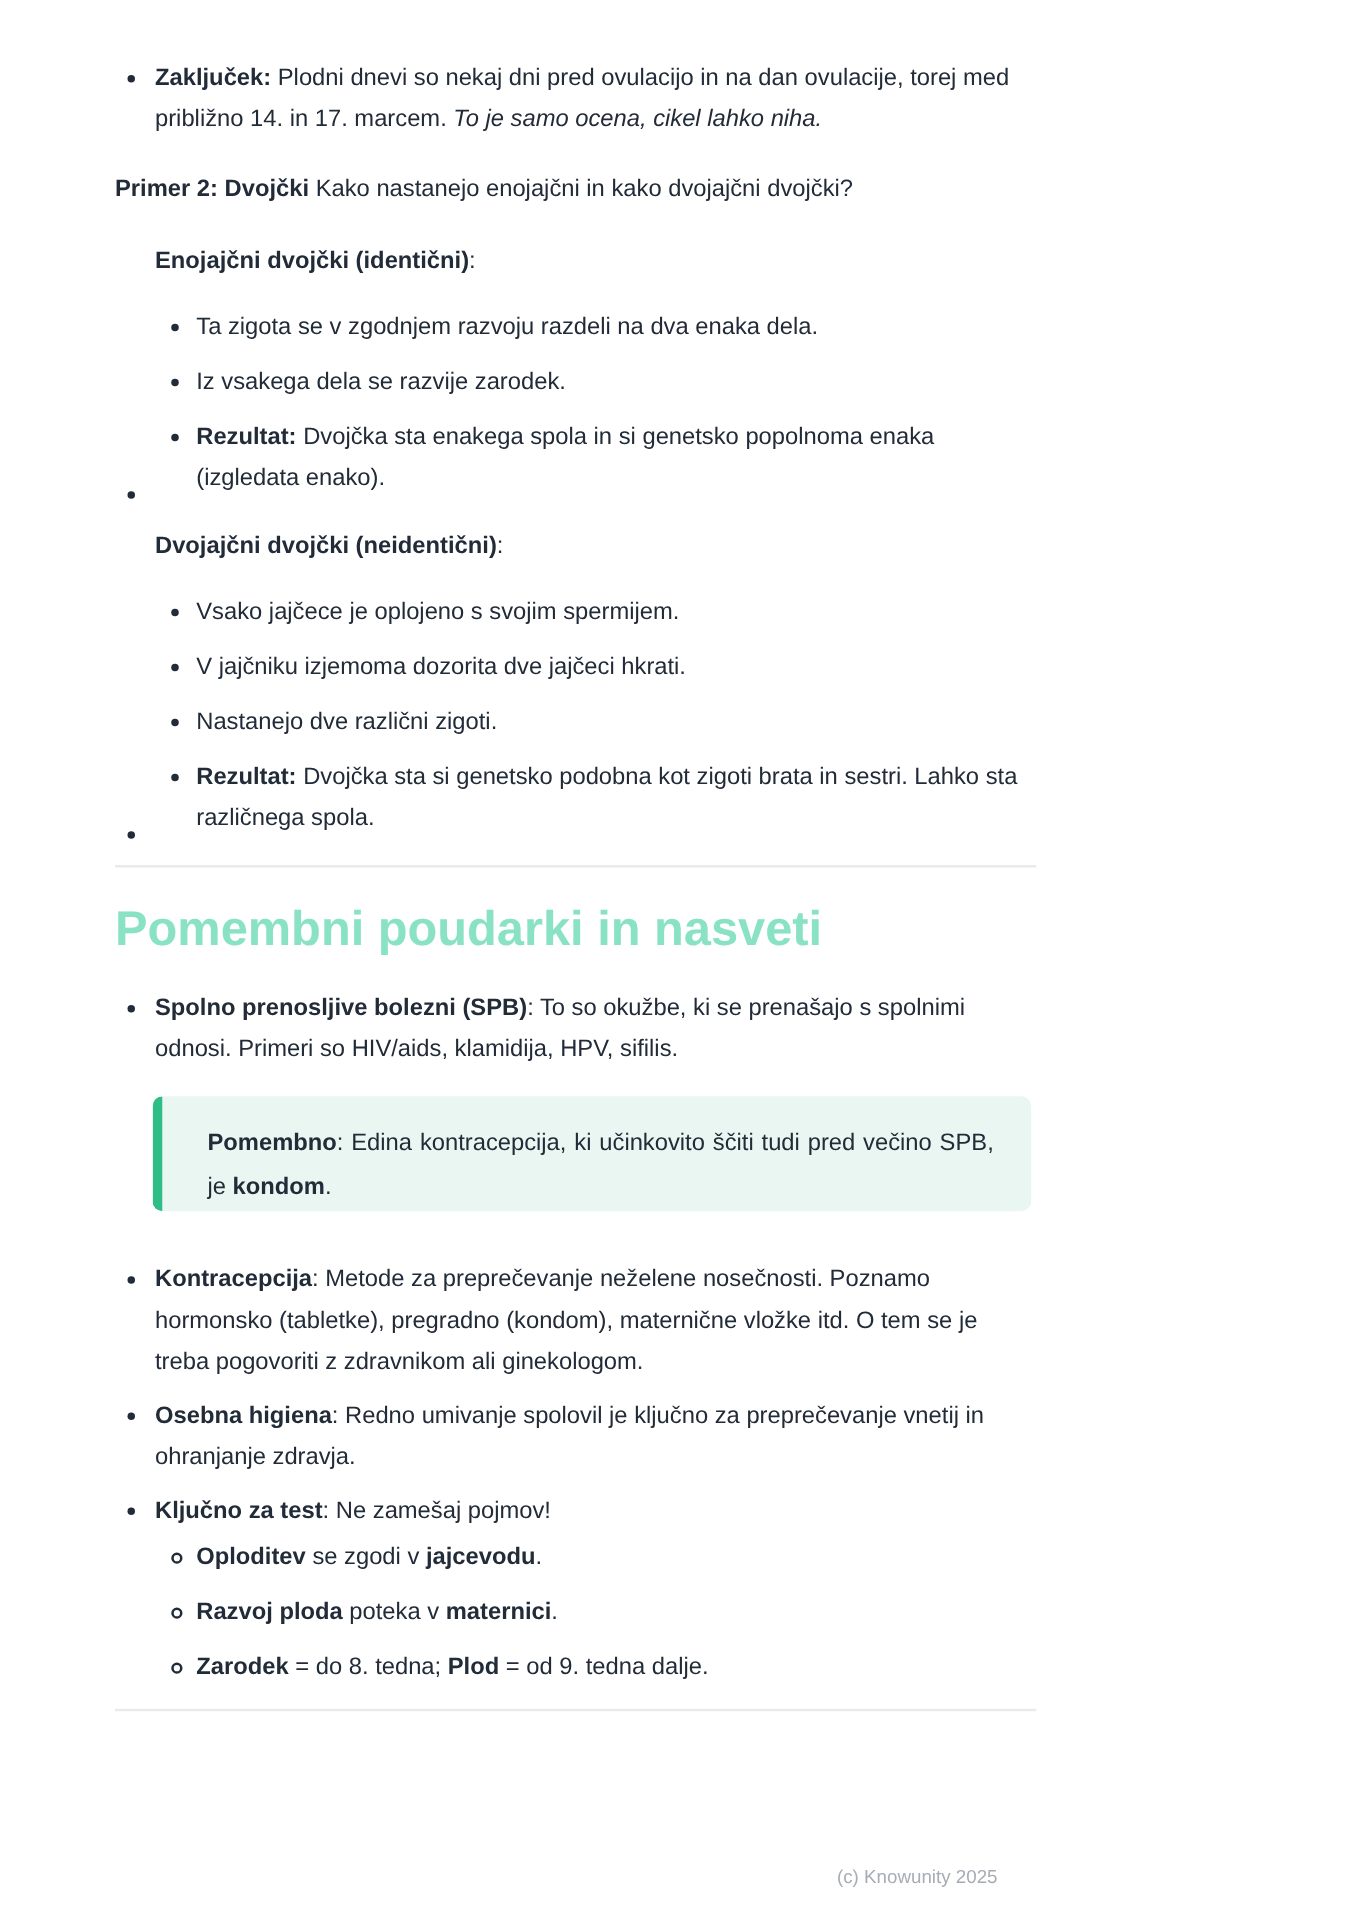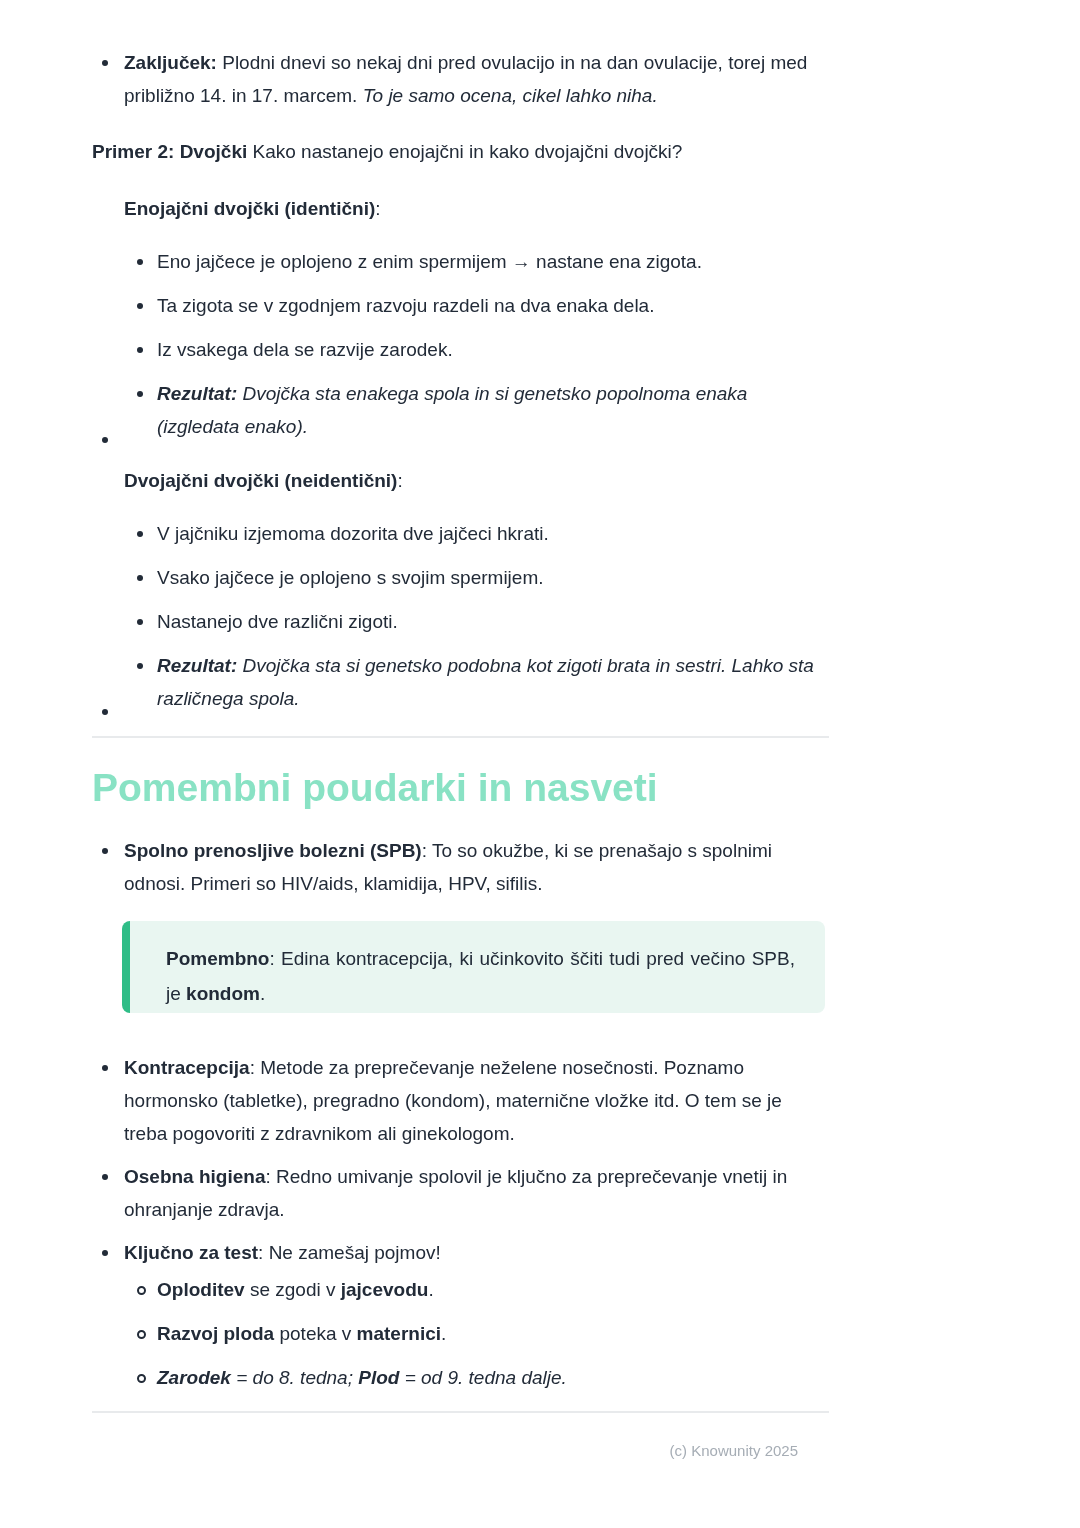--- a/index.html
+++ b/index.html
@@ -17,29 +17,29 @@
   .marker{flex:0 0 32px;}
   .dot{display:block;width:6px;height:6px;border-radius:50%;background:#222b38;margin:14px 0 0 10px;}
   .li-text{flex:1;}
   .sub{margin:20px 0 0 13px;}
   .sub.tight{margin-top:4px;}
   .sub .marker{flex:0 0 20px;}
   .sub .dot{margin:14px 0 0 0;}
   .circle{display:block;width:9px;height:9px;border-radius:50%;border:2px solid #222b38;
         box-sizing:border-box;margin:13px 0 0 0;background:transparent;}
   .sub .li{margin-bottom:11px;}
-  .sub .li:last-child{margin-bottom:0;font-style:italic;}
+  .sub .li:last-child{margin-bottom:0;}
   .para{margin:23px 0 24px;}
   .divider{border:none;border-top:2px solid #e8eaec;margin:19px 0 0;}
   .heading{font-size:39px;line-height:36px;font-weight:700;color:#89e2c4;margin:32px 0 28px;}
   .callout{margin:21px 0 38px 30px;width:703px;box-sizing:border-box;background:#e9f6f1;
         border-left:8px solid #2fbd87;border-radius:8px;padding:20px 30px 2px 36px;}
   .callout-text{margin:0;text-align:justify;line-height:35px;}
   .footer-divider{margin-top:17px;}
-  .copyright{position:absolute;top:1441px;right:58px;font-size:15px;line-height:20px;color:#a6adb5;z-index:2;}
+  .copyright{position:absolute;top:1492px;right:58px;font-size:15px;line-height:20px;color:#a6adb5;z-index:2;}
 </style>
 </head>
 <body>
 
 <div class="page">
   <div class="side-bar"></div>
 
   <div class="doc">
 
     <div class="li l1 no-gap">
@@ -59,26 +59,20 @@
       <span class="marker">
           <span class="dot"></span>
         </span>
       <div class="li-text">
         <b>Enojajčni dvojčki (identični)</b><span>:</span>
         <div class="sub">
           <div class="li">
             <span class="marker">
                 <span class="dot"></span>
               </span>
-            <div class="li-text">Eno jajčece je oplojeno z enim spermijem → nastane ena zigota.</div>
-          </div>
-          <div class="li">
-            <span class="marker">
-                <span class="dot"></span>
-              </span>
             <div class="li-text">Ta zigota se v zgodnjem razvoju razdeli na dva enaka dela.</div>
           </div>
           <div class="li">
             <span class="marker">
                 <span class="dot"></span>
               </span>
             <div class="li-text">Iz vsakega dela se razvije zarodek.</div>
           </div>
           <div class="li">
             <span class="marker">
@@ -96,27 +90,27 @@
       <span class="marker">
           <span class="dot"></span>
         </span>
       <div class="li-text">
         <b>Dvojajčni dvojčki (neidentični)</b><span>:</span>
         <div class="sub">
           <div class="li">
             <span class="marker">
                 <span class="dot"></span>
               </span>
+            <div class="li-text">Vsako jajčece je oplojeno s svojim spermijem.</div>
+          </div>
+          <div class="li">
+            <span class="marker">
+                <span class="dot"></span>
+              </span>
             <div class="li-text">V jajčniku izjemoma dozorita dve jajčeci hkrati.</div>
-          </div>
-          <div class="li">
-            <span class="marker">
-                <span class="dot"></span>
-              </span>
-            <div class="li-text">Vsako jajčece je oplojeno s svojim spermijem.</div>
           </div>
           <div class="li">
             <span class="marker">
                 <span class="dot"></span>
               </span>
             <div class="li-text">Nastanejo dve različni zigoti.</div>
           </div>
           <div class="li">
             <span class="marker">
                 <span class="dot"></span>

